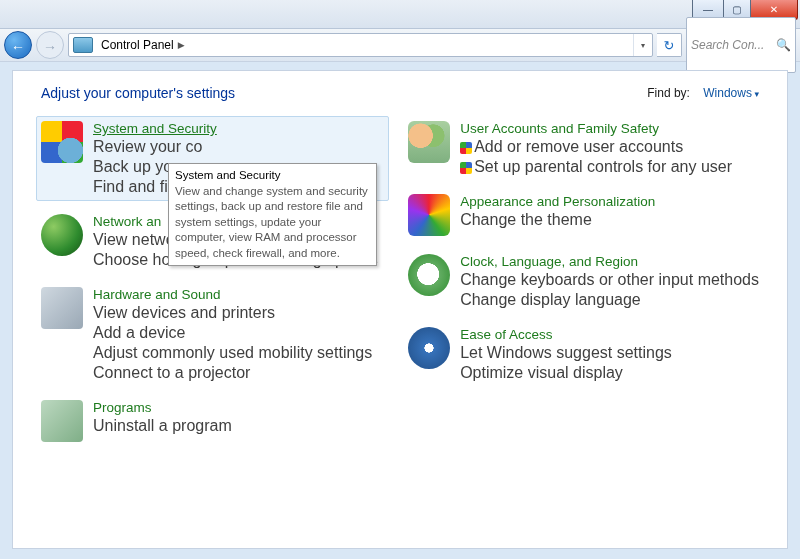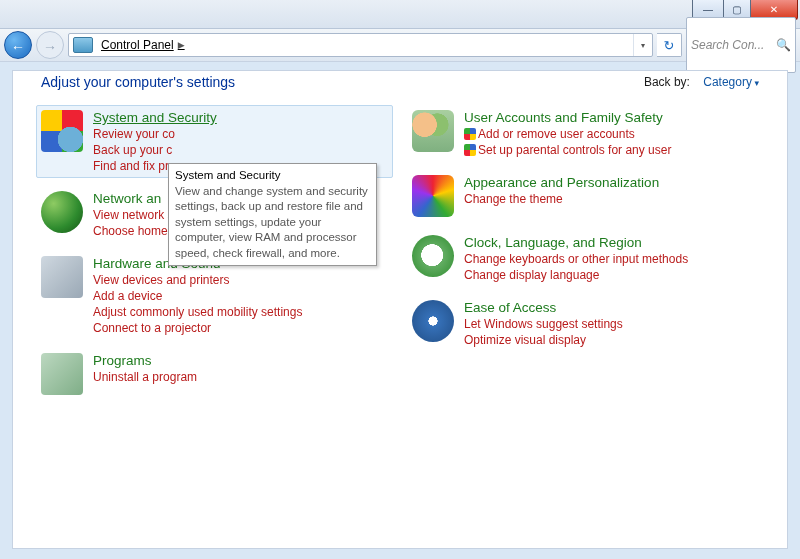--- a/index.html
+++ b/index.html
@@ -12,42 +12,42 @@
   .winbtn.mid{width:26px;}
   .winbtn.last{width:46px;background:linear-gradient(#f08f84,#d9391e);color:#fff;border-color:#8b1c0d;border-bottom-right-radius:3px;}
   .winbtn.first{border-bottom-left-radius:3px;}
   
   .navbar{height:32px;background:linear-gradient(#f1f5f9,#dde6f1);border-bottom:1px solid #c6d2e2;display:flex;align-items:center;padding:0 4px;gap:4px;}
   .navbtn{width:26px;height:26px;border-radius:50%;display:flex;align-items:center;justify-content:center;}
   .navback{background:radial-gradient(circle at 35% 30%,#6bb7f2,#1a6ac1);border:1px solid #1856a3;color:#fff;font-size:14px;}
   .navfwd{background:#e6edf5;border:1px solid #bcc9da;color:#9aa9bc;font-size:14px;}
   .addressbar{flex:1;height:22px;border:1px solid #a9b8cc;background:#fff;display:flex;align-items:center;border-radius:2px;}
   .adricon{width:18px;height:14px;margin:0 4px;background:linear-gradient(#8dc8e8,#4e9bc8);border:1px solid #3a7aa0;border-radius:2px;}
-  .crumb{padding:0 4px;height:100%;display:flex;align-items:center;border-right:1px solid transparent;text-decoration:underline;}
+  .crumb{padding:0 4px;height:100%;display:flex;align-items:center;border-right:1px solid transparent;}
   .crumb .chev{font-size:9px;color:#555;margin-left:4px;}
   .dropbtn{width:18px;height:100%;display:flex;align-items:center;justify-content:center;color:#555;font-size:8px;border-left:1px solid #dbe3ed;}
   .refreshbtn{width:24px;height:22px;border:1px solid #a9b8cc;border-left:none;background:#fff;display:flex;align-items:center;justify-content:center;color:#1a6ac1;font-size:13px;border-radius:0 2px 2px 0;}
   .searchbox{width:100px;height:22px;border:1px solid #a9b8cc;background:#fff;display:flex;align-items:center;padding:16px 4px;border-radius:2px;color:#888;font-style:italic;}
   .searchbox .mag{margin-left:auto;color:#4e7cb0;font-style:normal;font-size:12px;}
   
-  .content{position:absolute;left:12px;top:70px;right:12px;bottom:10px;background:#fff;border:1px solid #c6d2e2;padding:3px 28px;box-sizing:border-box;}
+  .content{position:absolute;left:12px;top:70px;right:12px;bottom:10px;background:#fff;border:1px solid #c6d2e2;padding:14px 28px;box-sizing:border-box;}
   .header-row{display:flex;align-items:center;margin-bottom:20px;}
   .header-title{color:#003399;font-size:14px;}
   .viewby{margin-left:auto;color:#1a1a1a;font-size:12px;}
   .viewby .catlink{color:#1156a3;cursor:pointer;}
   .viewby .catlink::after{content:" ▾";color:#1156a3;font-size:9px;}
   .columns{display:flex;gap:24px;}
   .col{flex:1;display:flex;flex-direction:column;gap:18px;}
   .catitem{display:flex;gap:10px;align-items:flex-start;position:relative;}
   .catitem.selected{background:#eaf3fb;border:1px solid #bcd7ee;border-radius:2px;padding:4px;margin:-5px;}
   .caticon{width:42px;height:42px;flex:0 0 42px;border-radius:4px;}
   .cattext{display:flex;flex-direction:column;gap:2px;}
   .cathead{color:#1e7b1e;font-size:13.5px;cursor:pointer;}
   .cathead.hot{text-decoration:underline;}
-  .sublink{color:#b91c1c;font-size:12px;cursor:pointer;white-space:nowrap;}
+  .sublink{color:#404040;font-size:16px;cursor:pointer;white-space:nowrap;}
   .sublink .shield{display:inline-block;width:12px;height:12px;margin-right:2px;vertical-align:-2px;}
   .ic-shieldcircle{background:
       radial-gradient(circle at 70% 70%, #6cb0d8 0 30%, transparent 31%),
       conic-gradient(#e23 0 25%,#3a3 0 50%,#36c 0 75%,#fc0 0);
       border-radius:4px;}
   .ic-network{background:radial-gradient(circle at 30% 30%,#8ecb63,#2e8b2e 60%,#145214);border-radius:50%;}
   .ic-hardware{background:linear-gradient(135deg,#cfd8e0,#9aa8b5);border-radius:4px;}
   .ic-programs{background:linear-gradient(135deg,#bcd8c0,#7fae87);border-radius:4px;}
   .ic-users{background:radial-gradient(circle at 30% 35%,#f4c089 0 30%,transparent 31%),radial-gradient(circle at 60% 35%,#8cc06e 0 30%,transparent 31%),linear-gradient(#a9cfa0,#7fb080);border-radius:6px;}
   .ic-appearance{background:conic-gradient(#e23,#fc0,#3a3,#36c,#93e,#e23);border-radius:6px;}
@@ -85,23 +85,23 @@
   <div class="searchbox">
     <span>Search Con...</span>
     <span class="mag">🔍</span>
   </div>
 </div>
 
 <div class="content">
   <div class="header-row">
     <div class="header-title">Adjust your computer's settings</div>
     <div class="viewby">
-      <span>Back by:</span>
+      <span>Find by:</span>
       &nbsp;&nbsp;
-      <span class="catlink">Category</span>
+      <span class="catlink">Windows</span>
     </div>
   </div>
 
   <div class="columns">
 
     <div class="col">
 
       <div class="catitem selected">
         <div class="caticon ic-shieldcircle"></div>
         <div class="cattext">

